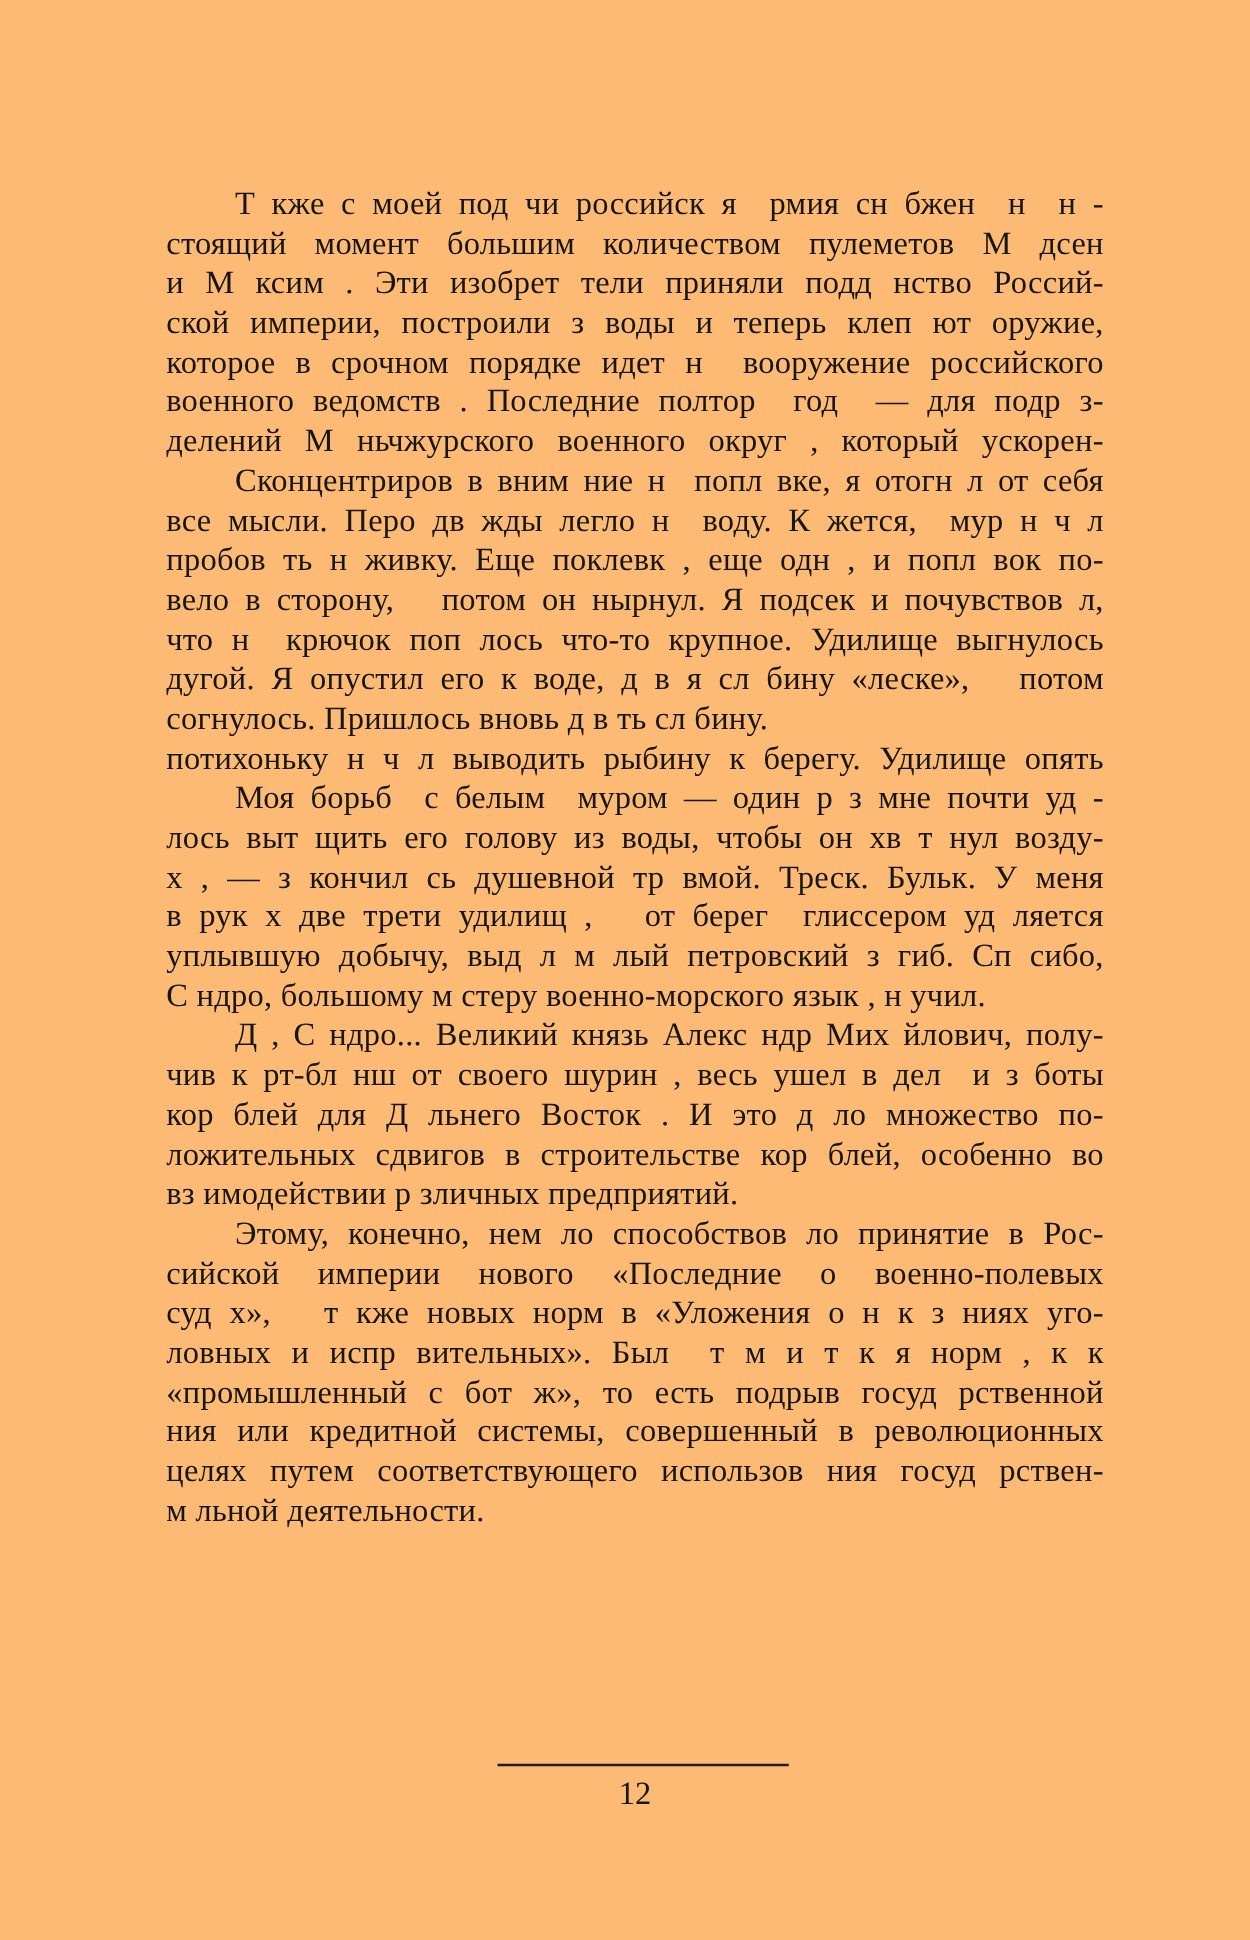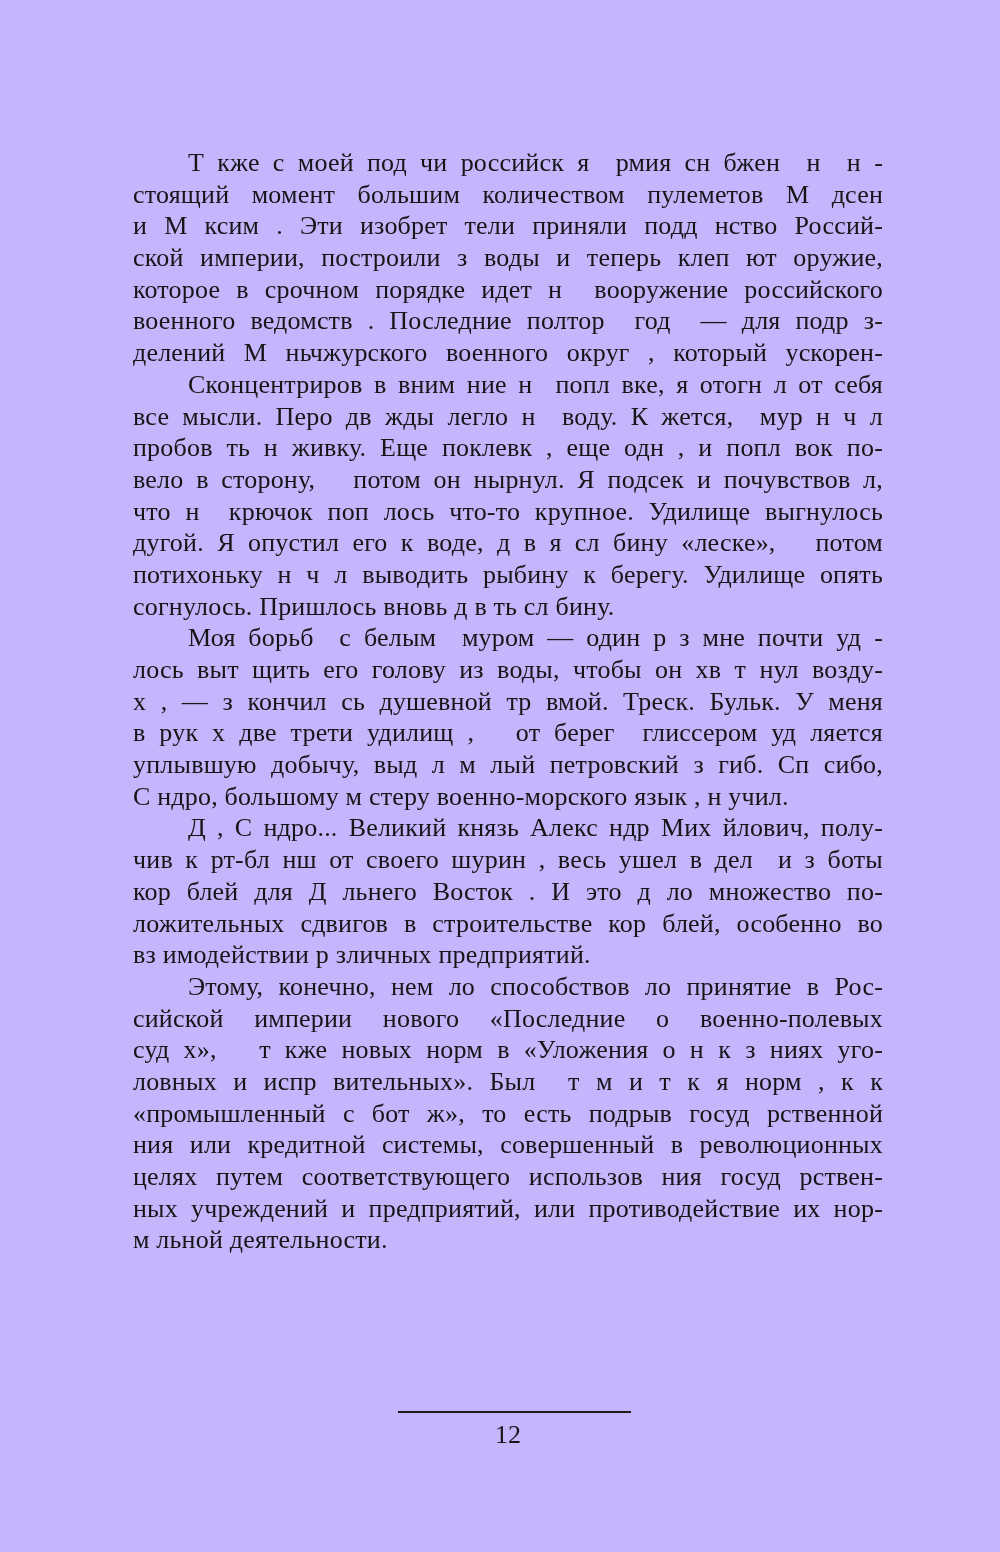--- a/index.html
+++ b/index.html
@@ -6,21 +6,21 @@
   body {
     width: 1000px; height: 1552px;
     background: #ffffff;
     font-family: "Liberation Serif", "DejaVu Serif", serif;
     color: #161616;
     position: relative;
     overflow: hidden;
   }
   .page {
     position: absolute; inset: 0;
-    background: #c4b5fd;
+    background: #fdba74;
   }
   .text-block {
     position: absolute;
     left: 133px; top: 147px;
     width: 750px;
   }
   .para { margin: 0; padding: 0; }
   .line {
     font-size: 26px;
     line-height: 31.7px;
@@ -64,22 +64,22 @@
       <div class="line">делений М&nbsp;ньчжурского военного округ&nbsp;, который ускорен-</div>
     </div>
 
     <div class="para">
       <div class="line f">Сконцентриров&nbsp;в вним&nbsp;ние н&nbsp; попл&nbsp;вке, я отогн&nbsp;л от себя</div>
       <div class="line">все мысли. Перо дв&nbsp;жды легло н&nbsp; воду. К&nbsp;жется, &nbsp;мур н&nbsp;ч&nbsp;л</div>
       <div class="line">пробов&nbsp;ть н&nbsp;живку. Еще поклевк&nbsp;, еще одн&nbsp;, и попл&nbsp;вок по-</div>
       <div class="line">вело в сторону, &nbsp; потом он нырнул. Я подсек и почувствов&nbsp;л,</div>
       <div class="line">что н&nbsp; крючок поп&nbsp;лось что-то крупное. Удилище выгнулось</div>
       <div class="line">дугой. Я опустил его к воде, д&nbsp;в&nbsp;я сл&nbsp;бину «леске», &nbsp; потом</div>
+      <div class="line l">согнулось. Пришлось вновь д&nbsp;в&nbsp;ть сл&nbsp;бину.</div>
       <div class="line">потихоньку н&nbsp;ч&nbsp;л выводить рыбину к берегу. Удилище опять</div>
-      <div class="line l">согнулось. Пришлось вновь д&nbsp;в&nbsp;ть сл&nbsp;бину.</div>
     </div>
 
     <div class="para">
       <div class="line f">Моя борьб&nbsp; с белым &nbsp;муром — один р&nbsp;з мне почти уд&nbsp;-</div>
       <div class="line">лось выт&nbsp;щить его голову из воды, чтобы он хв&nbsp;т&nbsp;нул возду-</div>
       <div class="line">х&nbsp;, — з&nbsp;кончил&nbsp;сь душевной тр&nbsp;вмой. Треск. Бульк. У меня</div>
       <div class="line">в рук&nbsp;х две трети удилищ&nbsp;, &nbsp; от берег&nbsp; глиссером уд&nbsp;ляется</div>
       <div class="line">уплывшую добычу, выд&nbsp;л м&nbsp;лый петровский з&nbsp;гиб. Сп&nbsp;сибо,</div>
       <div class="line l">С&nbsp;ндро, большому м&nbsp;стеру военно-морского язык&nbsp;, н&nbsp;учил.</div>
     </div>
@@ -93,21 +93,20 @@
     </div>
 
     <div class="para">
       <div class="line f">Этому, конечно, нем&nbsp;ло способствов&nbsp;ло принятие в Рос-</div>
       <div class="line">сийской империи нового «Последние о военно-полевых</div>
       <div class="line">суд&nbsp;х», &nbsp; т&nbsp;кже новых норм в «Уложения о н&nbsp;к&nbsp;з&nbsp;ниях уго-</div>
       <div class="line">ловных и испр&nbsp;вительных». Был&nbsp; т&nbsp;м и т&nbsp;к&nbsp;я норм&nbsp;, к&nbsp;к</div>
       <div class="line">«промышленный с&nbsp;бот&nbsp;ж», то есть подрыв госуд&nbsp;рственной</div>
       <div class="line">ния или кредитной системы, совершенный в революционных</div>
       <div class="line">целях путем соответствующего использов&nbsp;ния госуд&nbsp;рствен-</div>
-      <div class="line">ных учреждений и предприятий, или противодействие их нор-</div>
       <div class="line l">м&nbsp;льной деятельности.</div>
     </div>
 
   </div>
 
   <div class="footer-divider"></div>
   <div class="page-number">12</div>
 
 </div>
 

